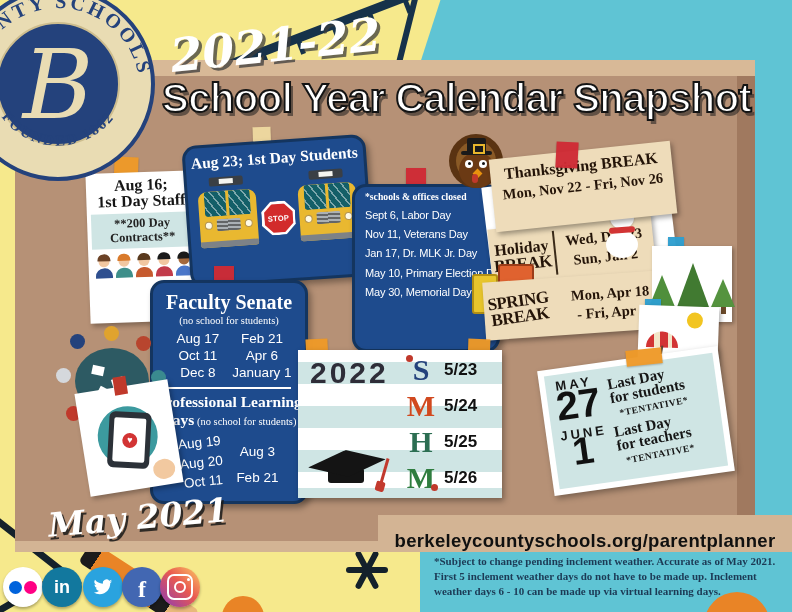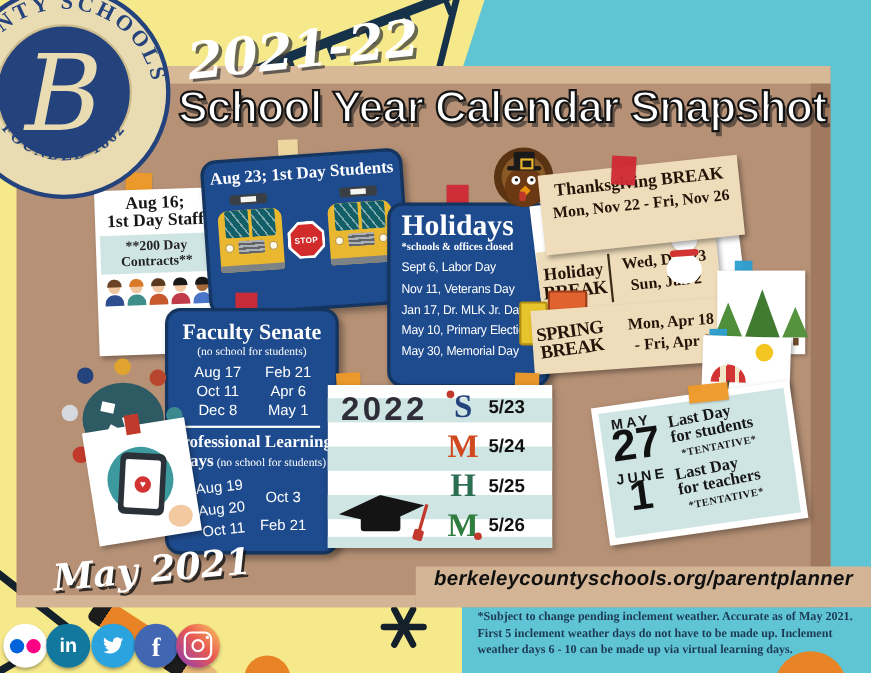--- a/index.html
+++ b/index.html
@@ -26,21 +26,21 @@
   .pencil{left:92px;top:541px;width:128px;height:25px;border-radius:5px;transform:rotate(33deg);transform-origin:left top;
           background:linear-gradient(90deg,#1c1c1c 0 14px,#e98426 14px 84px,#1c1c1c 84px 100px,#e9b97a 100px);}
   .dot-orange{left:222px;top:596px;width:42px;height:42px;border-radius:50%;background:#e98426;}
   .semi-orange{left:704px;top:592px;width:66px;height:34px;border-radius:33px 33px 0 0;background:#e98426;}
 
   
   .board{left:15px;top:60px;width:740px;height:492px;background:#b69176;}
   .board-top{left:15px;top:60px;width:740px;height:16px;background:#d8b997;}
   .board-right{left:737px;top:76px;width:18px;height:476px;background:#a0795f;}
   .tan-strip-left{left:15px;top:541px;width:363px;height:11px;background:#d3b494;}
-  .url-bar{left:378px;top:515px;width:414px;height:37px;background:#d3b494;display:flex;align-items:flex-start;justify-content:center;font-style:italic;}
+  .url-bar{left:378px;top:515px;width:414px;height:37px;background:#d3b494;display:flex;align-items:flex-end;justify-content:center;}
   .url-text{font-weight:700;font-size:18.5px;letter-spacing:.3px;color:#101010;}
 
   
   .year-script{left:170px;top:18px;font-family:"DejaVu Serif",serif;font-style:italic;font-weight:700;
                font-size:46px;color:#fff;transform:rotate(-6deg);text-shadow:3px 3px 0 rgba(60,60,60,.75);}
   .main-title{left:162px;top:76px;width:620px;font-weight:700;font-size:40px;color:#fff;white-space:nowrap;
               letter-spacing:-.5px;-webkit-text-stroke:2px #141414;
               text-shadow:3px 4px 0 rgba(30,30,30,.55);}
 
   
@@ -330,21 +330,20 @@
               <span class="light"></span>
             </div>
           <div class="bumper"></div>
         </div>
       </div>
     </div>
   </div>
 
   <div class="abs tape red" style="left:406px;top:168px;width:20px;height:26px"></div>
   <div class="abs bluecard holidays-card">
-    <div class="holidays-title serif">Holidays</div>
     <div class="holidays-sub">*schools &amp; offices closed</div>
     <div class="holidays-list">
       <div>Sept 6, Labor Day</div>
       <div>Nov 11, Veterans Day</div>
       <div>Jan 17, Dr. MLK Jr. Day</div>
       <div>May 10, Primary Election Day</div>
       <div>May 30, Memorial Day</div>
     </div>
   </div>
 
@@ -430,36 +429,36 @@
   <div class="abs tape red" style="left:214px;top:266px;width:20px;height:26px"></div>
   <div class="abs bluecard faculty-card">
     <div class="fac-title">Faculty Senate</div>
     <div class="fac-sub">(no school for students)</div>
     <div class="fac-grid">
       <span>Aug 17</span>
       <span>Feb 21</span>
       <span>Oct 11</span>
       <span>Apr 6</span>
       <span>Dec 8</span>
-      <span>May 1</span>
+      <span>January 1</span>
     </div>
     <div class="fac-divider"></div>
     <div class="pl-title">Professional Learning</div>
     <div class="pl-line2">
       <b>Days</b>
       <span>(no school for students)</span>
     </div>
     <div class="pl-grid">
       <div class="pl-col1">
         <div>Aug 19</div>
         <div>Aug 20</div>
         <div>Oct 11</div>
       </div>
       <div class="pl-col2">
-        <div>Oct 3</div>
+        <div>Aug 3</div>
         <div>Feb 21</div>
       </div>
     </div>
   </div>
 
   <div class="abs meeting">
     <div class="table"></div>
     <span class="paper" style="left:36px;top:40px;transform:rotate(12deg)"></span>
     <span class="paper" style="left:56px;top:52px;transform:rotate(-18deg)"></span>
     <span class="paper" style="left:42px;top:62px;transform:rotate(28deg)"></span>

